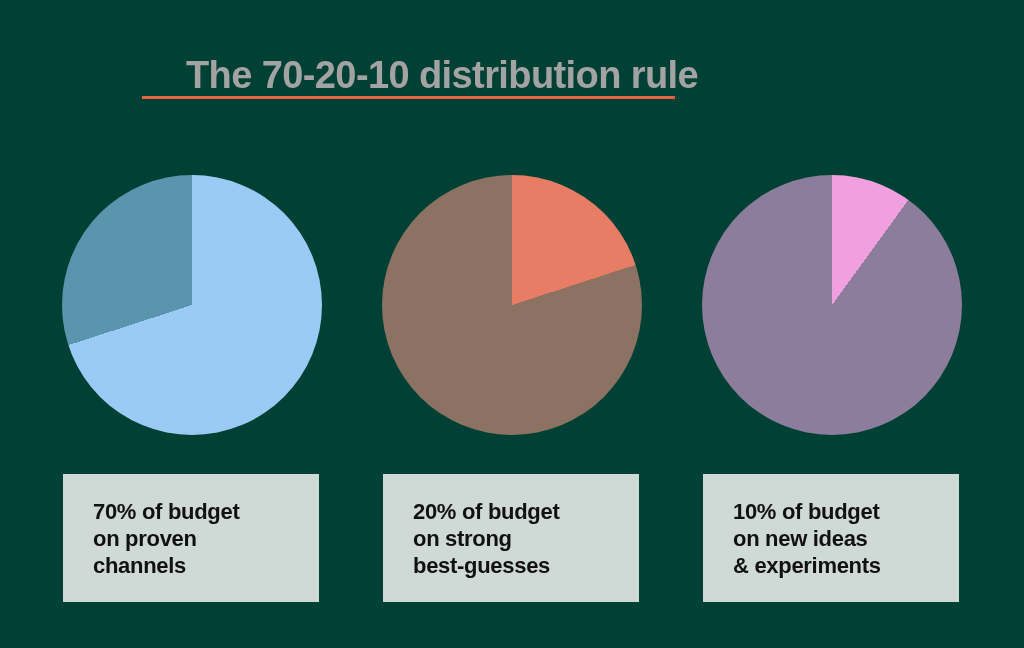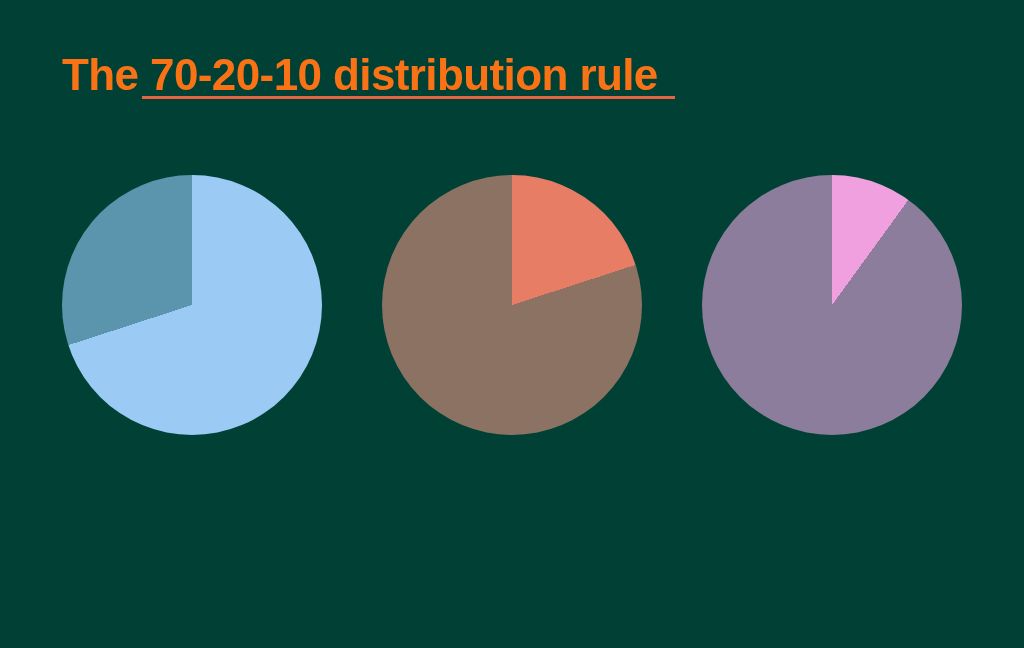--- a/index.html
+++ b/index.html
@@ -22,26 +22,27 @@
 
   
   .title-block {
     position: absolute;
     left: 62px;
     top: 52px;
     width: 760px;
     height: 60px;
   }
   .title-text {
-    font-size: 44px;
+    font-size: 38px;
     font-weight: bold;
-    color: #f97316;
+    color: #a3a3a3;
     letter-spacing: -0.6px;
     line-height: 46px;
     white-space: nowrap;
+    text-align: center;
   }
   .title-underline {
     position: absolute;
     left: 80px;
     top: 44px;
     width: 533px;
     height: 3px;
     background: #e8633f;
   }
 
@@ -120,14 +121,31 @@
       <div class="pie" style="background: conic-gradient(rgb(155, 203, 245) 0deg, rgb(155, 203, 245) 252deg, rgb(91, 149, 173) 252deg, rgb(91, 149, 173) 360deg);"></div>
     </div>
     <div class="chart-cell c1">
       <div class="pie" style="background: conic-gradient(rgb(232, 125, 102) 0deg, rgb(232, 125, 102) 72deg, rgb(139, 114, 99) 72deg, rgb(139, 114, 99) 360deg);"></div>
     </div>
     <div class="chart-cell c2">
       <div class="pie" style="background: conic-gradient(rgb(240, 160, 222) 0deg, rgb(240, 160, 222) 36deg, rgb(139, 125, 155) 36deg, rgb(139, 125, 155) 360deg);"></div>
     </div>
   </div>
 
+  <div class="captions-row">
+    <div class="caption-box b0" style="background: rgb(207, 217, 213);">
+      <div class="caption-text" style="color: rgb(17, 17, 17);">70% of budget
+on proven
+channels</div>
+    </div>
+    <div class="caption-box b1" style="background: rgb(207, 217, 213);">
+      <div class="caption-text" style="color: rgb(17, 17, 17);">20% of budget
+on strong
+best-guesses</div>
+    </div>
+    <div class="caption-box b2" style="background: rgb(207, 217, 213);">
+      <div class="caption-text" style="color: rgb(17, 17, 17);">10% of budget
+on new ideas
+&amp; experiments</div>
+    </div>
+  </div>
 
 </div>
 
 </body></html>

